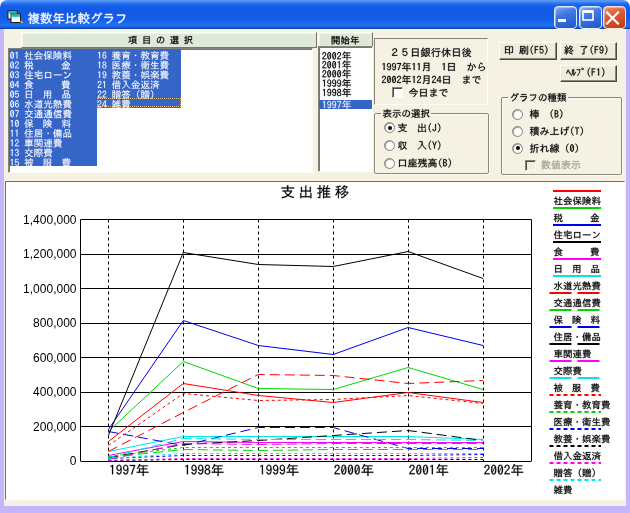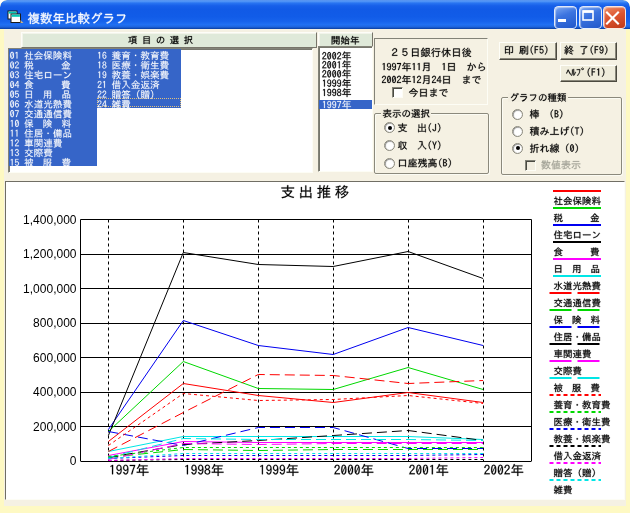--- a/index.html
+++ b/index.html
@@ -1,15 +1,15 @@
 <!DOCTYPE html>
 <html><head><meta charset="utf-8"><style>
 *{margin:0;padding:0;box-sizing:content-box}
 body{width:630px;height:513px;overflow:hidden;font-family:"Liberation Sans",sans-serif}
-#w{position:relative;width:630px;height:513px;background:#fef9c3;border-radius:7px 7px 0 0;overflow:hidden}
+#w{position:relative;width:630px;height:513px;background:#c4b5fd;border-radius:7px 7px 0 0;overflow:hidden}
 #tb{position:absolute;left:0;top:0;width:630px;height:29px;border-radius:7px 7px 0 0;
  background:linear-gradient(180deg,#4a86e8 0%,#60a0f8 3%,#3e86f4 7%,#2671f0 12%,#175fe9 20%,#115ae6 32%,#115ce8 58%,#1763ec 74%,#2070f3 85%,#1e64dd 93%,#0e47b0 98%,#0a3fa5 100%)}
 #client{position:absolute;left:4px;top:29px;width:621.5px;height:477px;background-color:#f5f1e3;
  background-image:radial-gradient(#efd9ca 36%,rgba(0,0,0,0) 40%);background-size:2px 2px}
 .hdr{position:absolute;background:#dfe9d9;border-style:solid;border-width:1px;border-color:#fdfdf8 #77756a #77756a #fdfdf8;box-shadow:inset 1px 1px 0 #f2f4ea}
 .lb{position:absolute;background:#fff;border-style:solid;border-width:1px;border-color:#838378 #fdfdf5 #fdfdf5 #838378;box-shadow:inset 1px 1px 0 #77776d}
 .sel{position:absolute;background:#3665c8}
 .sunk{position:absolute;border-style:solid;border-width:1px;border-color:#838378 #fdfdf5 #fdfdf5 #838378}
 .grp{position:absolute;border:1px solid #8b897c;box-shadow:inset 1px 1px 0 #fbfbf3,1px 1px 0 #fbfbf3;border-radius:2px}
 .lblbg{position:absolute;background:#f2eee0}

